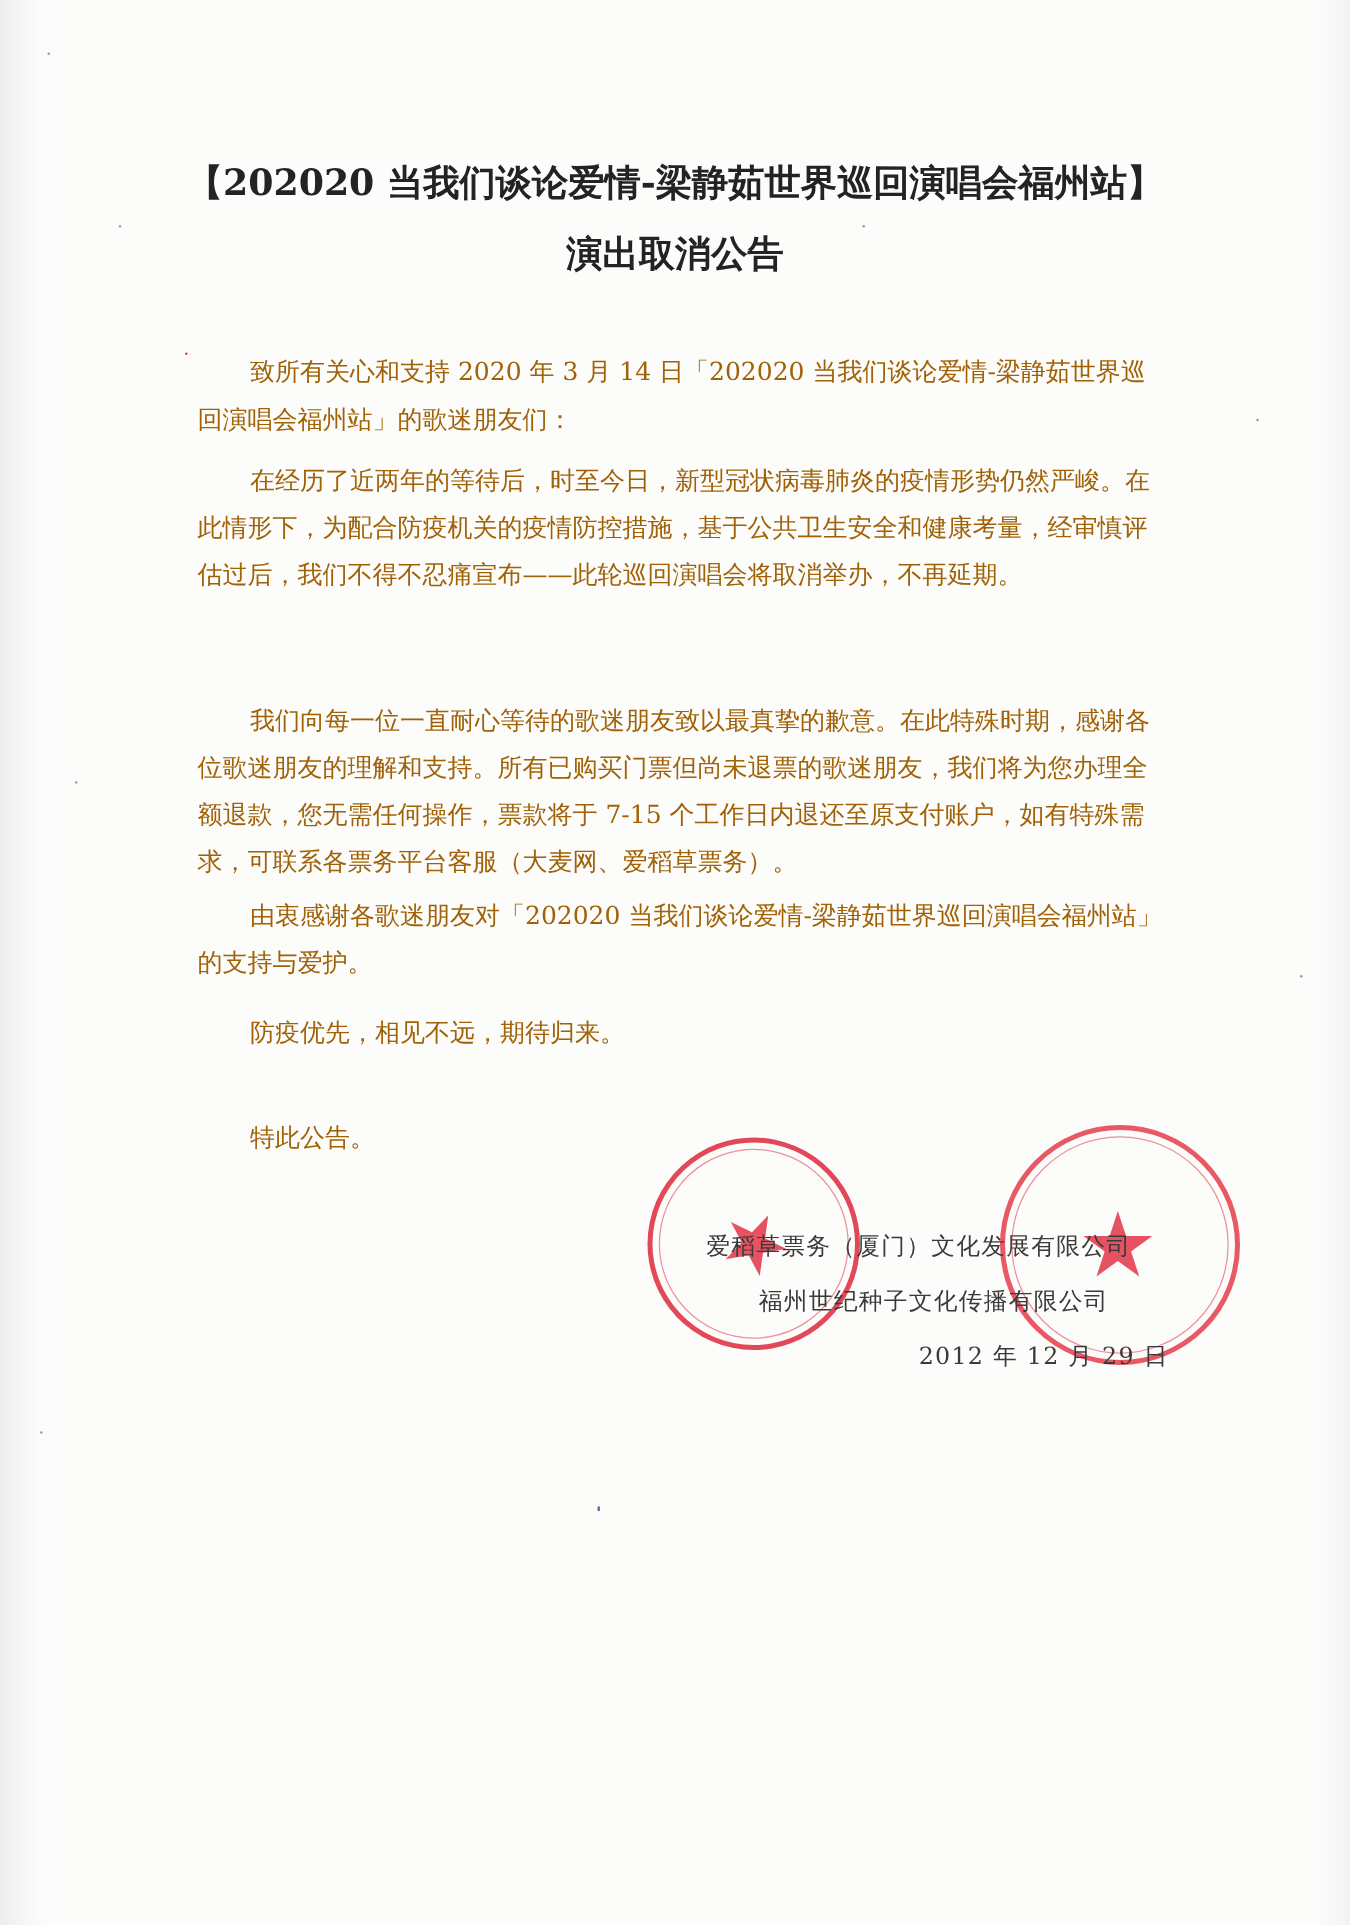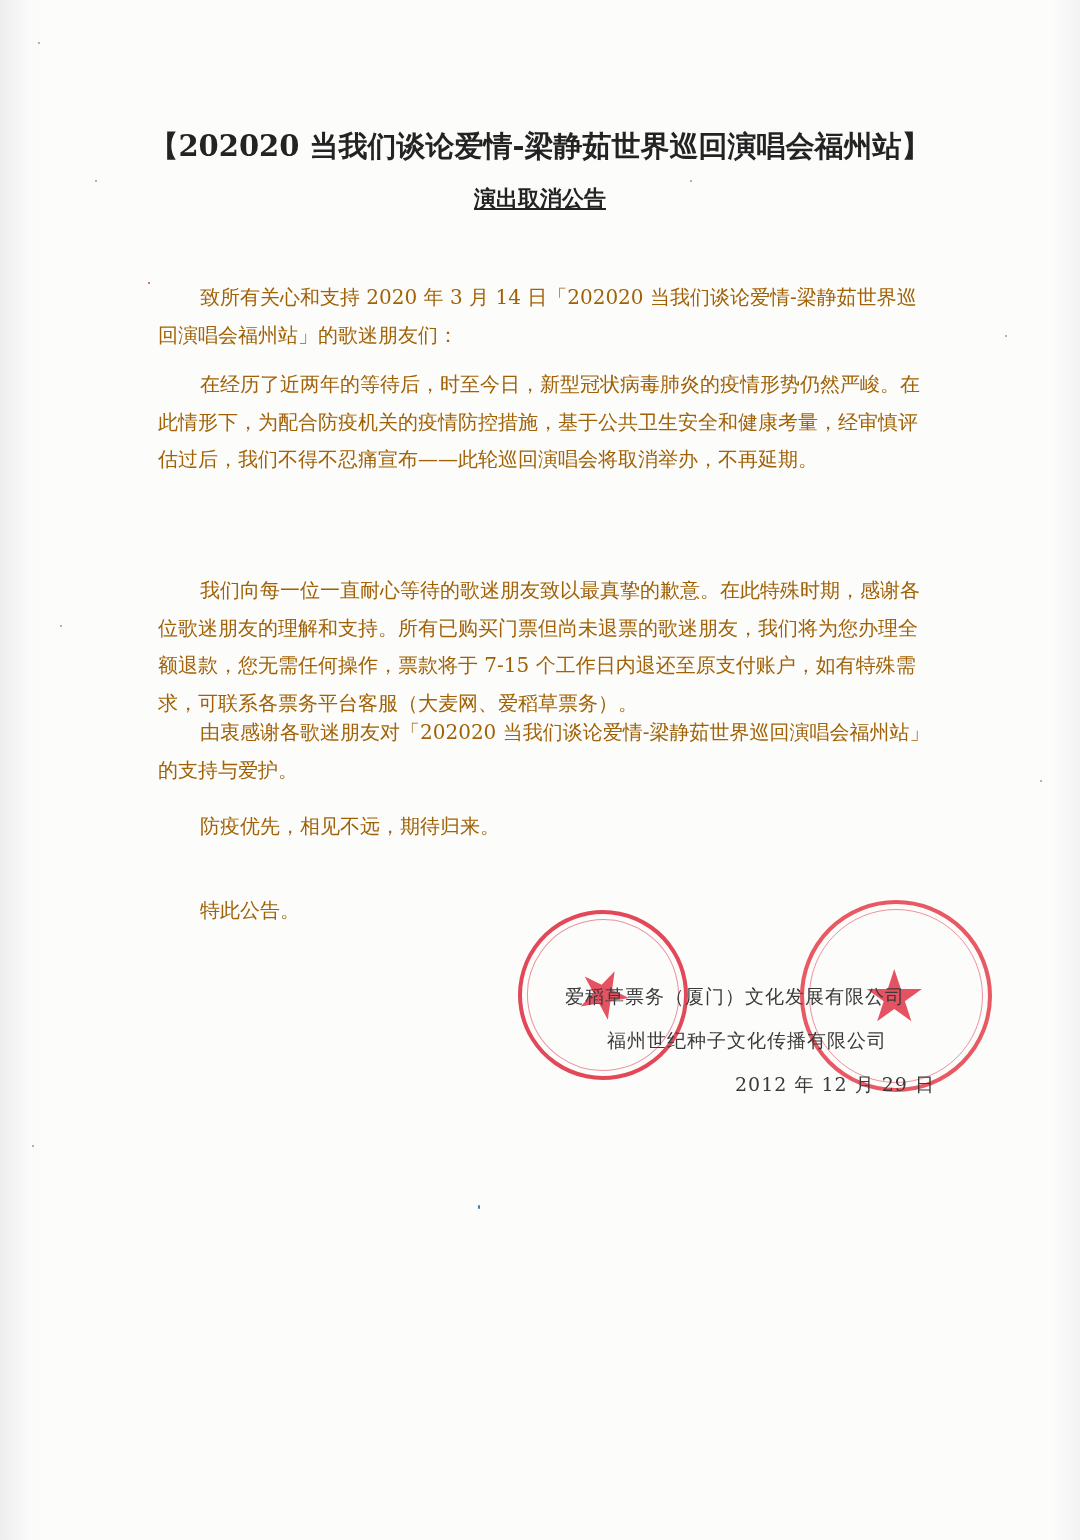--- a/index.html
+++ b/index.html
@@ -16,21 +16,21 @@
       linear-gradient(90deg, rgba(225,225,228,0.55) 0px, rgba(245,245,246,0.2) 30px, rgba(0,0,0,0) 50px),
       linear-gradient(270deg, rgba(232,232,234,0.45) 0px, rgba(0,0,0,0) 28px),
       #fcfcfb;
   }
   .title {
     position: absolute; left: 0; width: 1080px; text-align: center;
     font-family: "DejaVu Serif", "Liberation Serif", serif;
     font-weight: bold; color: #232323; letter-spacing: 0px;
   }
   .title.line1 { top: 127px; font-size: 29px; }
-  .title.line2 { top: 184px; font-size: 22px; text-decoration: underline; }
+  .title.line2 { top: 184px; font-size: 29px; }
   .p { position: absolute; left: 158px; width: 772px; font-size: 20px; line-height: 37.5px; color: #a16207; }
   .indent { text-indent: 42px; }
   .sig {
     position: absolute; font-size: 19px; color: #3a3a3a; white-space: nowrap;
     letter-spacing: 1px;
   }
   .stamp {
     position: absolute; border-radius: 50%;
     border: 4px solid rgba(222, 40, 60, 0.85);
     box-sizing: border-box;
@@ -58,21 +58,21 @@
 <div class="speck" style="left:60px;top:625px"></div>
 <div class="speck" style="left:478px;top:1205px;background:#5577aa;height:4px"></div>
 <div class="speck" style="left:32px;top:1145px"></div>
 <div class="speck" style="left:1040px;top:780px"></div>
 
 <div class="title line1">【202020 当我们谈论爱情-梁静茹世界巡回演唱会福州站】</div>
 <div class="title line2">演出取消公告</div>
 
 <div class="p indent" style="top:279px">致所有关心和支持 2020 年 3 月 14 日「202020 当我们谈论爱情-梁静茹世界巡回演唱会福州站」的歌迷朋友们：</div>
 <div class="p indent" style="top:366px">在经历了近两年的等待后，时至今日，新型冠状病毒肺炎的疫情形势仍然严峻。在此情形下，为配合防疫机关的疫情防控措施，基于公共卫生安全和健康考量，经审慎评估过后，我们不得不忍痛宣布——此轮巡回演唱会将取消举办，不再延期。</div>
-<div class="p indent" style="top:572px">我们向每一位一直耐心等待的歌迷朋友致以最真挚的歉意。在此特殊时期，感谢各位歌迷朋友的理解和支持。所有已购买门票但尚未退票的歌迷朋友，我们将为您办理全额退款，您无需任何操作，票款将于 7-15 个工作日内退还至原支付账户，如有特殊需求，可联系各票务平台客服（大麦网、爱稻草票务）。</div>
+<div class="p indent" style="top:558px">我们向每一位一直耐心等待的歌迷朋友致以最真挚的歉意。在此特殊时期，感谢各位歌迷朋友的理解和支持。所有已购买门票但尚未退票的歌迷朋友，我们将为您办理全额退款，您无需任何操作，票款将于 7-15 个工作日内退还至原支付账户，如有特殊需求，可联系各票务平台客服（大麦网、爱稻草票务）。</div>
 <div class="p indent" style="top:714px">由衷感谢各歌迷朋友对「202020 当我们谈论爱情-梁静茹世界巡回演唱会福州站」的支持与爱护。</div>
 <div class="p indent" style="top:808px">防疫优先，相见不远，期待归来。</div>
 <div class="p indent" style="top:892px">特此公告。</div>
 
 <div class="stamp" style="left:518px;top:910px;width:170px;height:170px;transform:rotate(170deg);">
   <div class="inner-ring"></div>
   <div class="star" style="left:52px;top:48px;font-size:64px;">★</div>
 </div>
 
 <div class="stamp" style="left:800px;top:900px;width:192px;height:192px;border-color:rgba(228,48,63,0.8);">

